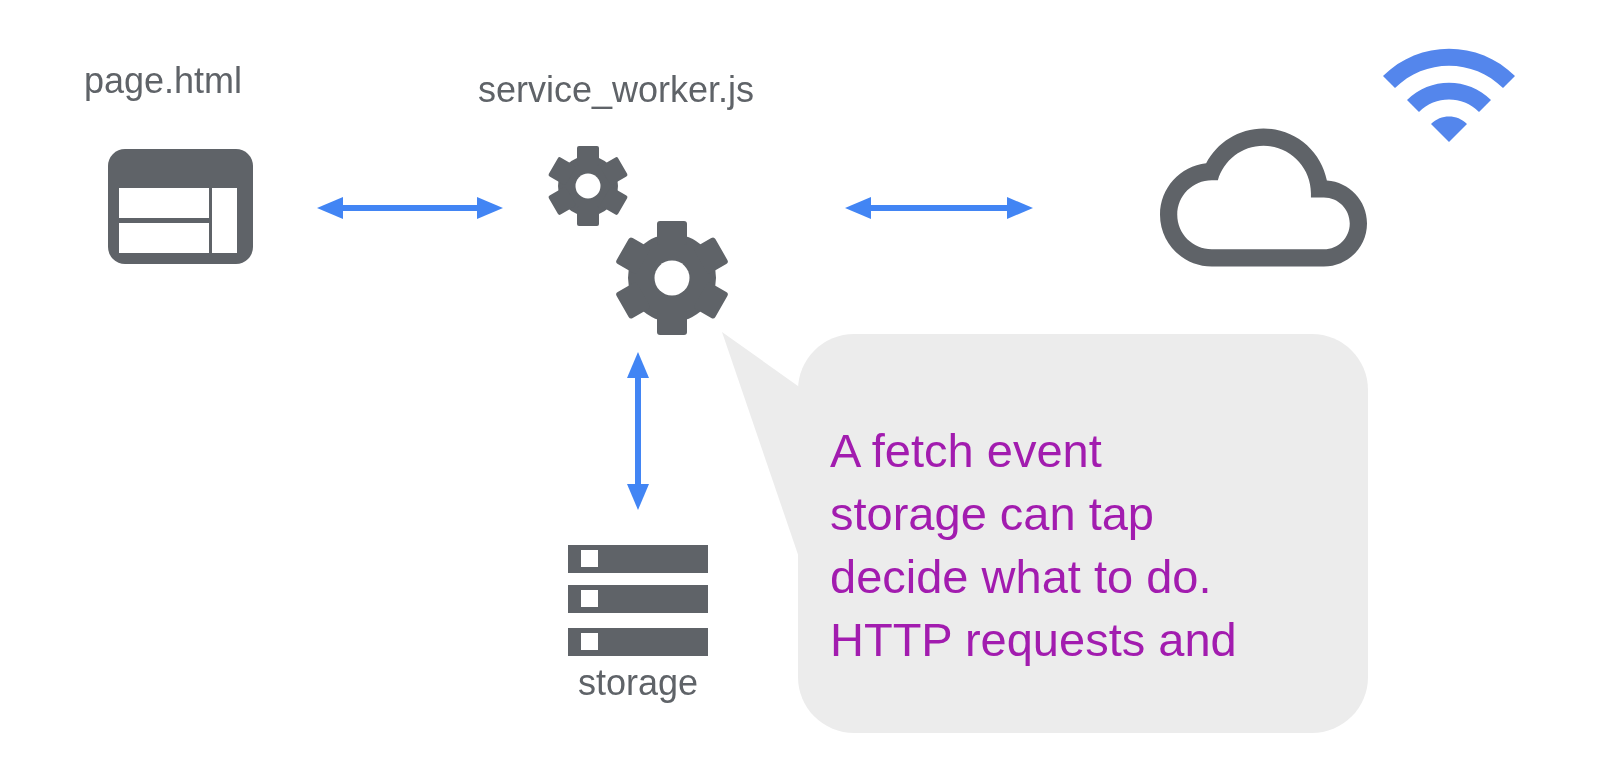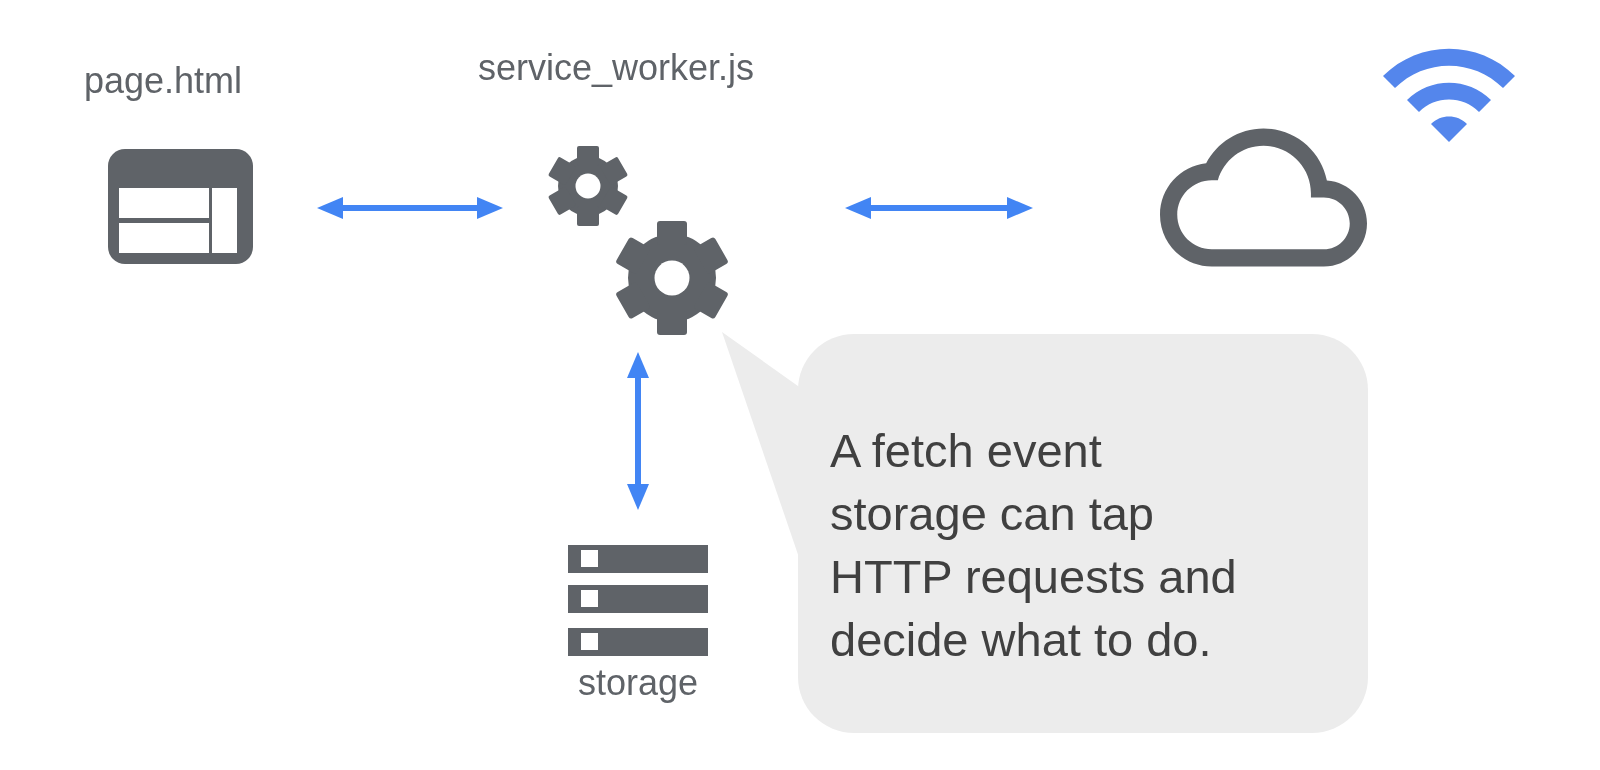--- a/index.html
+++ b/index.html
@@ -7,21 +7,21 @@
     position:relative;width:1600px;height:770px;background:#ffffff;
     font-family:"Liberation Sans", sans-serif;overflow:hidden;margin-top:6px;
   }
   .abs{position:absolute;}
   .node-label{
     font-size:36px;color:#5f6368;white-space:nowrap;line-height:1;
   }
   .storage-label{width:140px;text-align:center;}
   .bubble-text{
     left:830px;top:413px;width:520px;
-    font-size:47px;line-height:63px;color:#404040;letter-spacing:0;
+    font-size:47px;line-height:63px;color:#a21caf;letter-spacing:0;
   }
   .bubble-text div{white-space:nowrap;}
   svg{display:block;}
 </style>
 </head>
 <body>
 
 <div class="canvas">
 
   <div class="abs node-label" style="left:84px;top:57px;">page.html</div>
@@ -30,21 +30,21 @@
     <g fill="#5f6368">
       <rect x="0" y="0" width="145" height="115" rx="17"></rect>
     </g>
     <g fill="#ffffff">
       <rect x="11" y="39" width="90" height="30"></rect>
       <rect x="11" y="74" width="90" height="30"></rect>
       <rect x="104" y="39" width="25" height="65"></rect>
     </g>
   </svg>
 
-  <div class="abs node-label" style="left:478px;top:44px;">service_worker.js</div>
+  <div class="abs node-label" style="left:478px;top:66px;">service_worker.js</div>
 
   <svg class="abs" style="left:540px;top:130px;" width="200" height="205" viewBox="0 0 200 205">
     <g fill="#5f6368">
 
       <g transform="translate(48,50)">
         <circle r="30"></circle>
         <g>
             <rect x="-11" y="-40" width="22" height="20" rx="2"></rect>
           </g>
         <g transform="rotate(60)">
@@ -144,17 +144,17 @@
   <svg class="abs" style="left:700px;top:318px;" width="670" height="412" viewBox="0 0 670 412">
     <g fill="#ececec">
       <polygon points="22,8 112,72 106,254"></polygon>
       <rect x="98" y="10" width="570" height="399" rx="56"></rect>
     </g>
   </svg>
 
   <div class="abs bubble-text">
     <div>A fetch event</div>
     <div>storage can tap</div>
+    <div>decide what to do.</div>
     <div>HTTP requests and</div>
-    <div>decide what to do.</div>
   </div>
 
 </div>
 
 </body></html>

